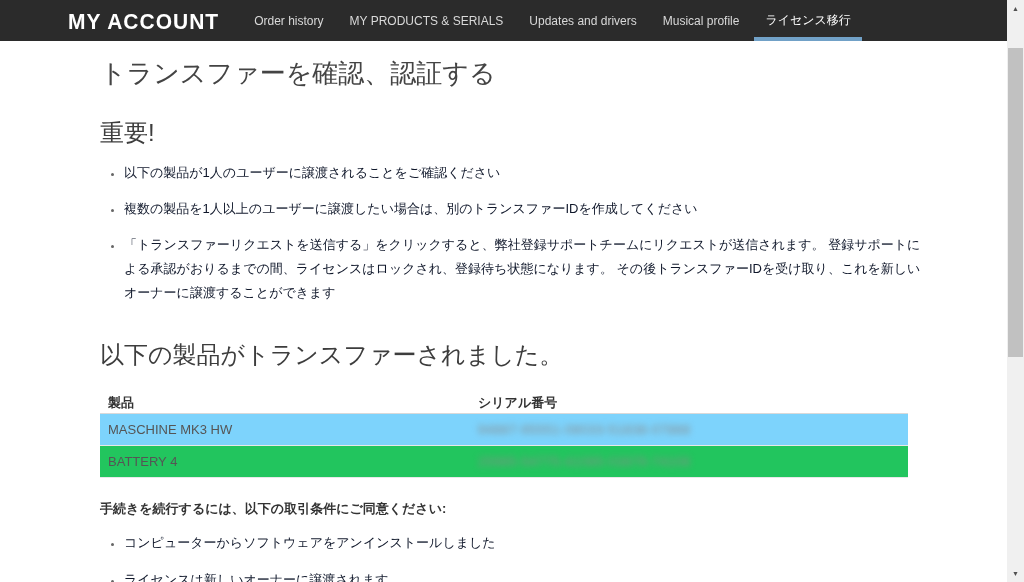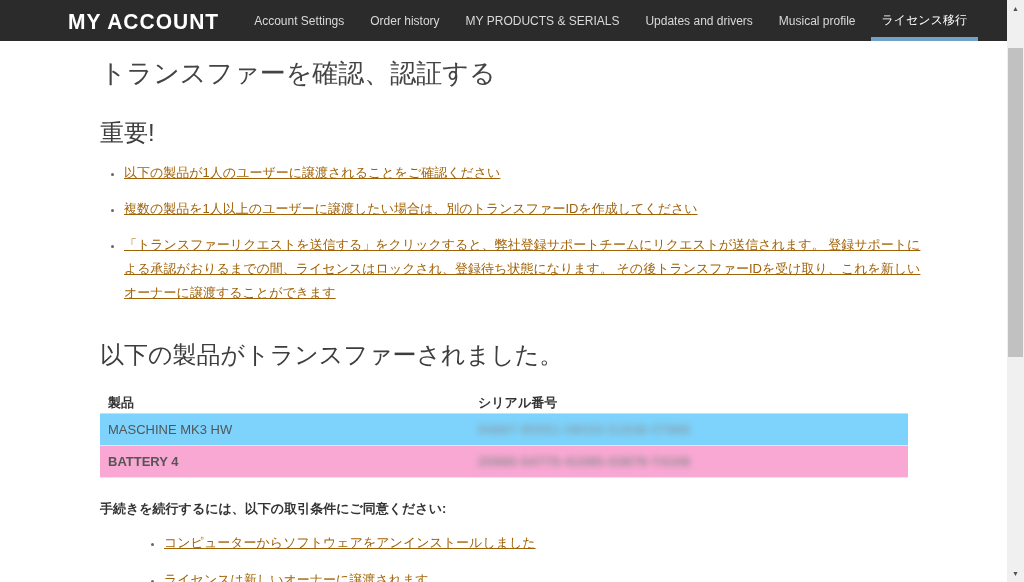--- a/index.html
+++ b/index.html
@@ -84,24 +84,23 @@
     font-weight: 400;
     color: #3d3d3d;
   }
   .important-heading { margin-top: 26px; }
   .bullet-list {
     margin: 10px 0 0 24px;
     list-style: disc;
   }
   .bullet-list li {
     font-size: 13px;
-    color: #a16207;
+    color: #0f172a;
     margin-top: 12px;
     line-height: 1.85;
-    text-decoration: underline;
   }
   .bullet-list li::marker { color: #666666; font-size: 11px; }
   .transferred-heading { margin-top: 34px; }
   
   table.products {
     margin-top: 14px;
     width: 808px;
     border-collapse: collapse;
   }
   table.products th {
@@ -113,44 +112,43 @@
     border-bottom: 1px solid #d9d9d9;
   }
   table.products td {
     font-size: 13px;
     color: #555555;
     padding: 8px 10px 8px 8px;
     border-bottom: 1px solid #e8e8e8;
     height: 30px;
   }
   table.products tr.row-odd td { background: #7dd3fc; }
-  table.products tr.row-even td { background: #f9a8d4; font-weight: bold; }
+  table.products tr.row-even td { background: #22c55e; }
   .col-product { width: 370px; }
   .serial-blur {
     filter: blur(3px);
     color: #8a8a8a;
     letter-spacing: 0.5px;
     user-select: none;
   }
   
   .terms-heading {
     margin-top: 22px;
     font-size: 13px;
     font-weight: 700;
     color: #333333;
   }
-  .terms-list li { margin-top: 13px; margin-left: 40px; }
+  .terms-list li { margin-top: 13px; }
 </style>
 </head>
 <body>
 
 <div class="topbar">
   <div class="logo">MY ACCOUNT</div>
   <div class="nav">
-    <div class="nav-item">Account Settings</div>
     <div class="nav-item">Order history</div>
     <div class="nav-item">MY PRODUCTS &amp; SERIALS</div>
     <div class="nav-item">Updates and drivers</div>
     <div class="nav-item">Musical profile</div>
     <div class="nav-item active">ライセンス移行</div>
   </div>
 </div>
 
 <div class="content">
 

